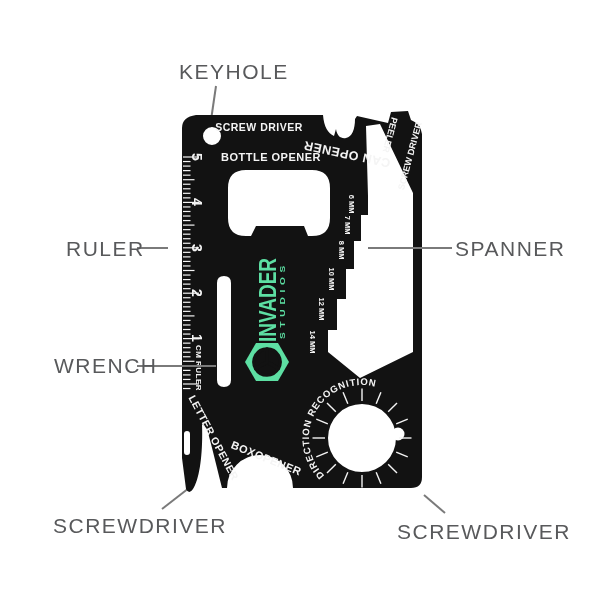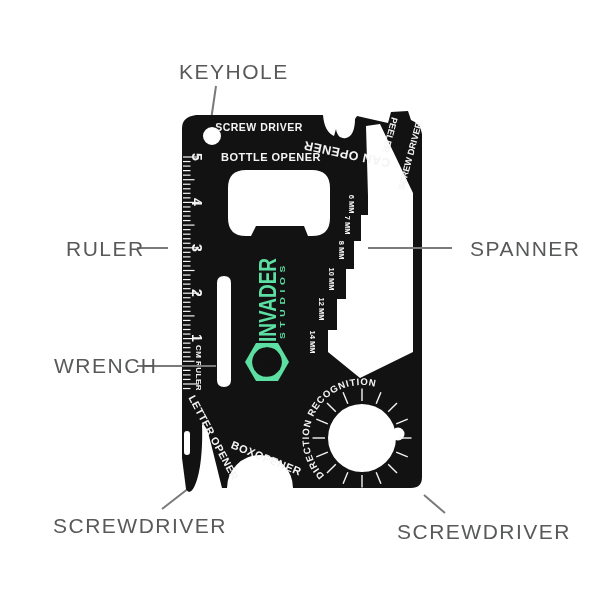--- a/index.html
+++ b/index.html
@@ -167,16 +167,16 @@
 
     <g stroke="#7a7a7a" stroke-width="2">
       <line x1="137" y1="366" x2="216" y2="366"></line>
       <line x1="368" y1="248" x2="452" y2="248"></line>
     </g>
   </svg>
 
   <div class="callout" style="left:66px;top:237px;">RULER</div>
   <div class="callout" style="left:179px;top:60px;">KEYHOLE</div>
   <div class="callout" style="left:54px;top:354px;text-align:center;">WRENCH</div>
-  <div class="callout" style="left:470px;top:237px;">SPANNER</div>
+  <div class="callout" style="left:455px;top:237px;">SPANNER</div>
   <div class="callout" style="left:53px;top:514px;">SCREWDRIVER</div>
   <div class="callout" style="left:397px;top:520px;">SCREWDRIVER</div>
 </div>
 
 </body></html>

